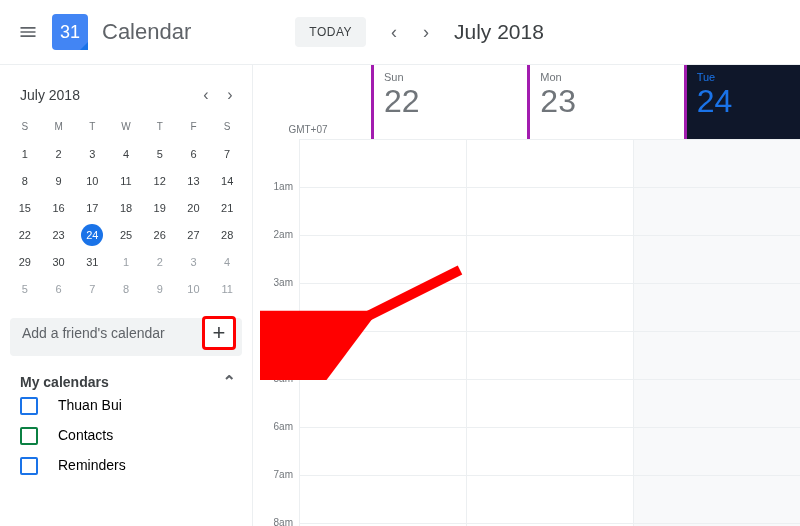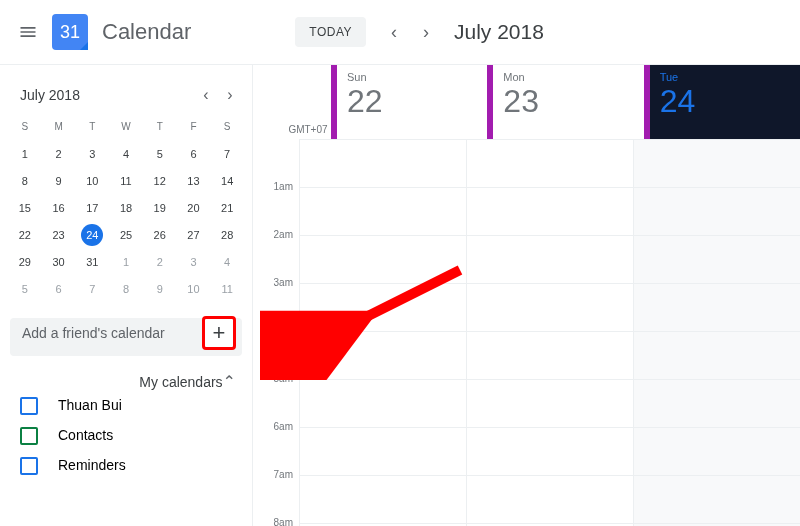--- a/index.html
+++ b/index.html
@@ -28,31 +28,31 @@
 .mini-cell { flex: 1; height: 27px; display: flex; align-items: center; justify-content: center; font-size: 11px; color: #3c4043; position: relative; }
 .mini-cell.dow { color: #70757a; font-size: 10px; font-weight: 400; }
 .mini-cell.muted { color: #9aa0a6; }
 .mini-cell.today span { background: #1a73e8; color: #fff; width: 22px; height: 22px; border-radius: 50%; display: flex; align-items: center; justify-content: center; }
 
 .add-friend { margin: 16px 10px 0 10px; display: flex; align-items: center; background: #f1f3f4; border-radius: 4px; height: 38px; padding: 0 6px 8px 12px; }
 .add-friend-label { flex: 1; font-size: 14px; color: #5f6368; }
 .add-btn-wrap { width: 34px; height: 34px; display: flex; align-items: center; justify-content: center; border: 3px solid #ff0000; border-radius: 4px; background: #fff; }
 .add-btn { font-size: 22px; color: #3c4043; line-height: 1; cursor: pointer; }
 
-.mycal-header { display: flex; align-items: center; justify-content: flex-end; padding: 16px 16px 6px 20px; }
+.mycal-header { display: flex; align-items: center; justify-content: space-between; padding: 16px 16px 6px 20px; font-weight: bold; }
 .mycal-title { font-size: 14px; color: #3c4043; }
 .mycal-header .chev { font-size: 16px; color: #5f6368; cursor: pointer; }
 .cal-list { padding: 0 0 0 20px; }
 .cal-item { display: flex; align-items: flex-start; height: 30px; font-size: 14px; color: #000000; }
 .cal-item .cb { width: 18px; height: 18px; border: 2px solid; border-radius: 2px; margin-right: 20px; }
 
 .grid { flex: 1; display: flex; flex-direction: column; border-left: 1px solid #eceff1; }
 .dayheaders { display: flex; height: 74px; }
 .gutter { width: 46px; display: flex; align-items: flex-end; justify-content: center; font-size: 10px; color: #70757a; padding-bottom: 4px; margin-left: 32px; }
-.daycol-h { flex: 1; padding: 6px 0 0 10px; border-left: 6px solid #a21caf; }
+.daycol-h { flex: 1; padding: 6px 0 0 10px; border-left: 3px solid #a21caf; margin-left: 40px; }
 .daycol-h .dn { font-size: 11px; color: #70757a; }
 .daycol-h .dnum { font-size: 32px; color: #70757a; margin-top: 0; font-weight: 300; }
 .daycol-h.today .dn { color: #1a73e8; }
 .daycol-h.today .dnum { color: #1a73e8; }
 .daycol-h.today { background: #0f172a; }
 
 .timegrid { display: flex; flex: 1; overflow: hidden; position: relative; }
 .time-gutter { width: 46px; }
 .time-gutter .hour { height: 48px; font-size: 10px; color: #70757a; text-align: right; padding-right: 6px; position: relative; top: -6px; }
 .daycols { flex: 1; display: flex; }

